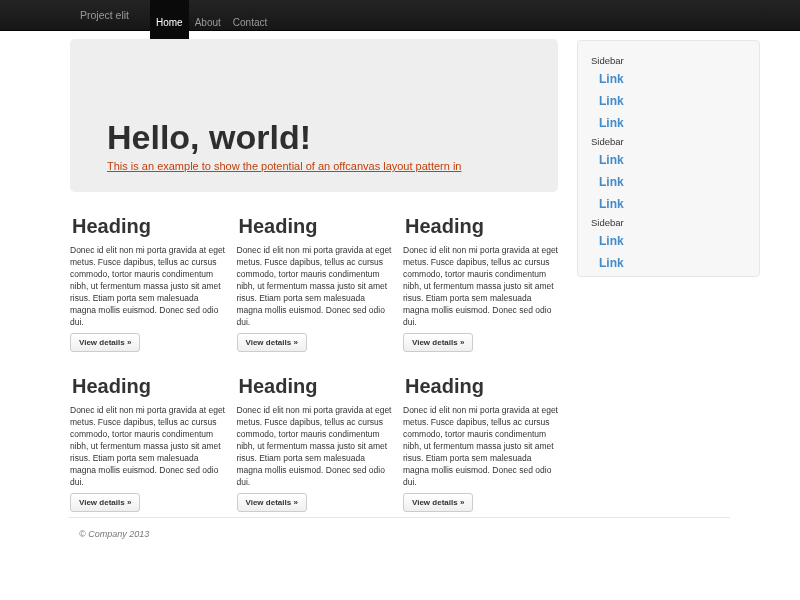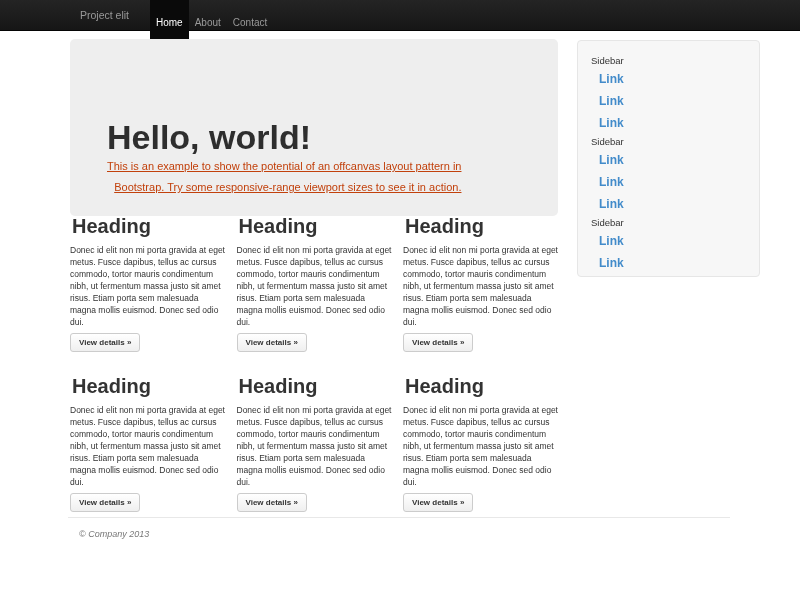--- a/index.html
+++ b/index.html
@@ -18,22 +18,22 @@
   
   .navbar{position:absolute;left:0;top:0;width:800px;height:30px;
     background:linear-gradient(#242424,#161616);border-bottom:1px solid #050505;}
   .brand{position:absolute;left:80px;top:0;height:30px;line-height:30px;
     font-size:10.5px;color:#999;text-decoration:none;}
   .nav{position:absolute;left:150px;top:0;height:30px;display:flex;}
   .nav a{display:block;height:30px;line-height:30px;padding:8px 6px;
     font-size:10px;color:#999;text-decoration:none;}
   .nav a.active{background:var(--navbar-active);color:#fff;}
   
-  .jumbotron{position:absolute;left:70px;top:39px;width:488px;height:177px;
-    background:var(--jumbo-bg);border-radius:5px;text-align:right;}
+  .jumbotron{position:absolute;left:70px;top:39px;width:488px;height:153px;
+    background:var(--jumbo-bg);border-radius:5px;}
   .jumbotron h1{position:absolute;left:37px;top:80px;margin:0;
     font-size:34px;line-height:36px;font-weight:bold;color:#2e2e2e;white-space:nowrap;}
   .jumbo-lines{position:absolute;left:37px;top:117px;}
   .jumbo-lines .jline{font-size:11px;line-height:21px;color:#c2410c;white-space:nowrap;text-decoration:underline;}
   
   .sidebar{position:absolute;left:577px;top:40px;width:183px;height:237px;box-sizing:border-box;
     background:var(--sidebar-bg);border:1px solid #e6e6e6;border-radius:4px;
     padding:12px 0 0 13px;}
   .sb-header{font-size:9.5px;color:#333;height:15px;line-height:15px;}
   .sb-link{display:block;width:100px;font-size:12px;color:var(--blue);height:22px;line-height:22px;
@@ -63,21 +63,20 @@
         <a class="active" href="#">Home</a>
         <a href="#">About</a>
         <a href="#">Contact</a>
       </nav>
   </header>
 
   <section class="jumbotron">
     <h1>Hello, world!</h1>
     <div class="jumbo-lines" id="jumboLines">
         <div class="jline">This is an example to show the potential of an offcanvas layout pattern in</div>
-        <div class="jline">Bootstrap. Try some responsive-range viewport sizes to see it in action.</div>
       </div>
   </section>
 
   <aside class="sidebar" id="sidebarBox">
       <div class="sb-header">Sidebar</div>
       <a class="sb-link" href="#">Link</a>
       <a class="sb-link" href="#">Link</a>
       <a class="sb-link" href="#">Link</a>
       <div class="sb-header">Sidebar</div>
       <a class="sb-link" href="#">Link</a>

